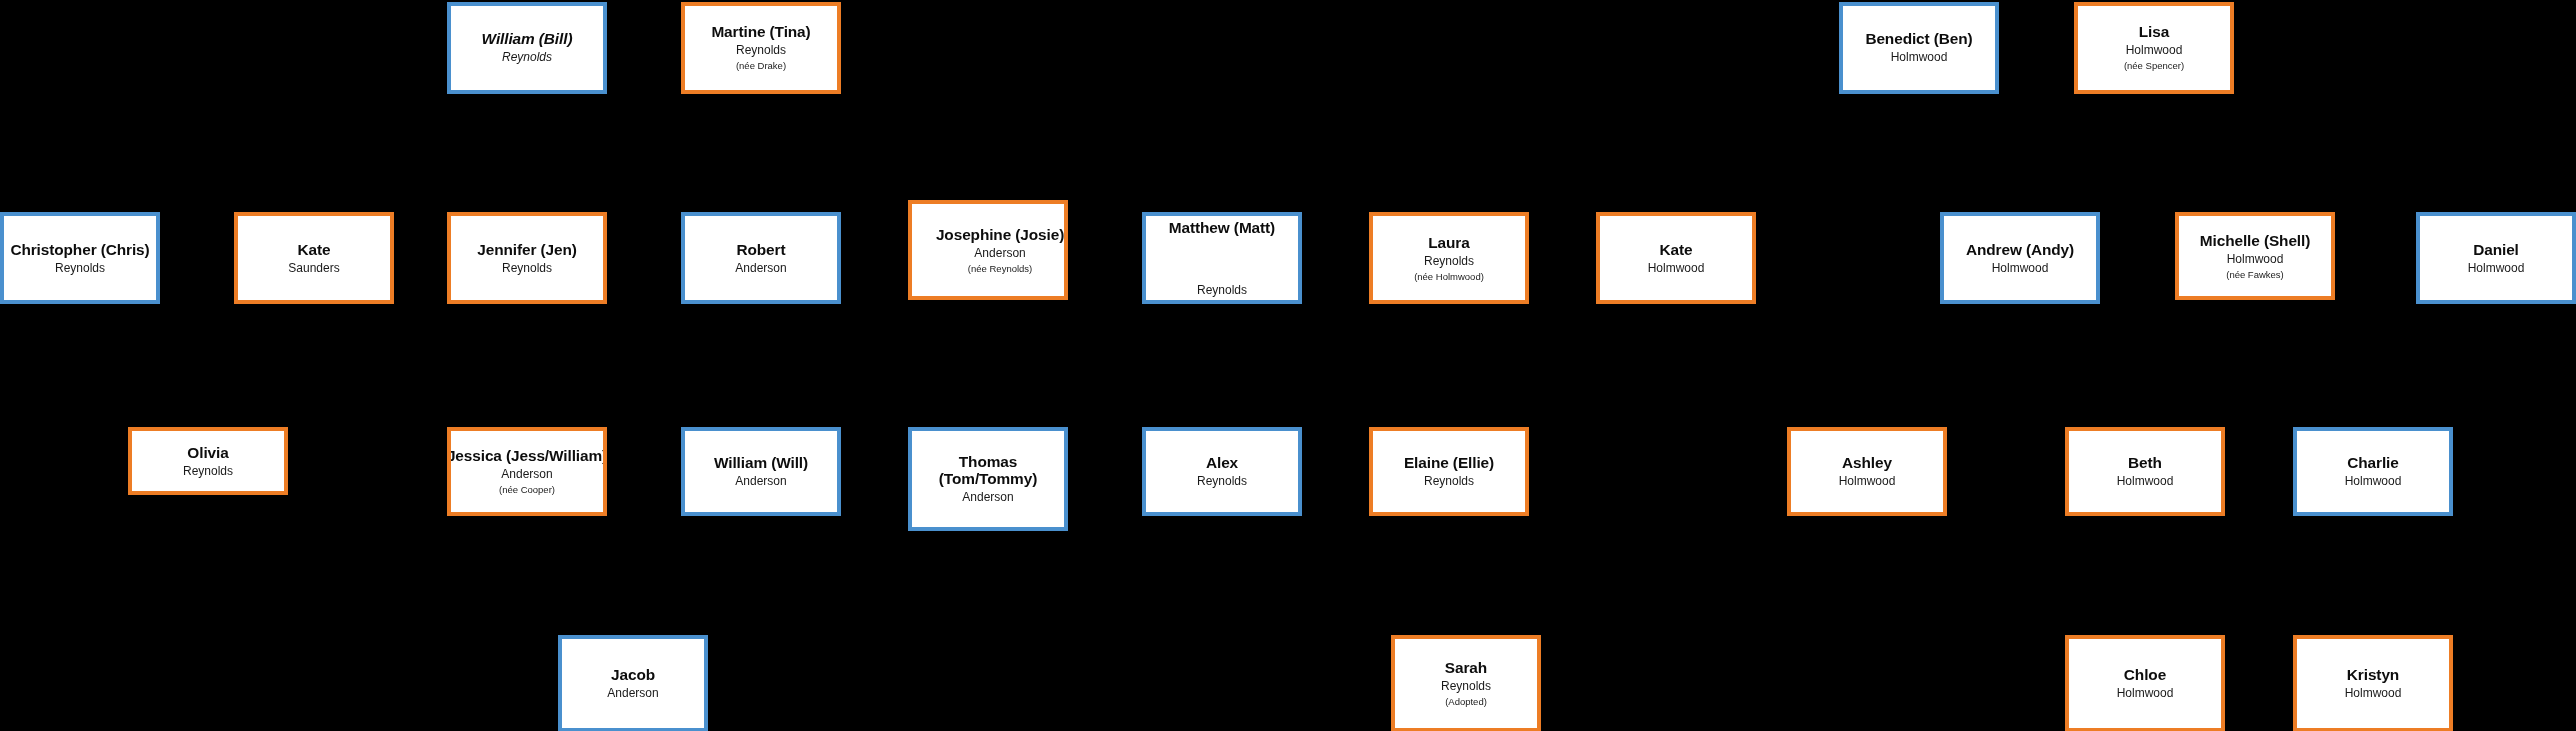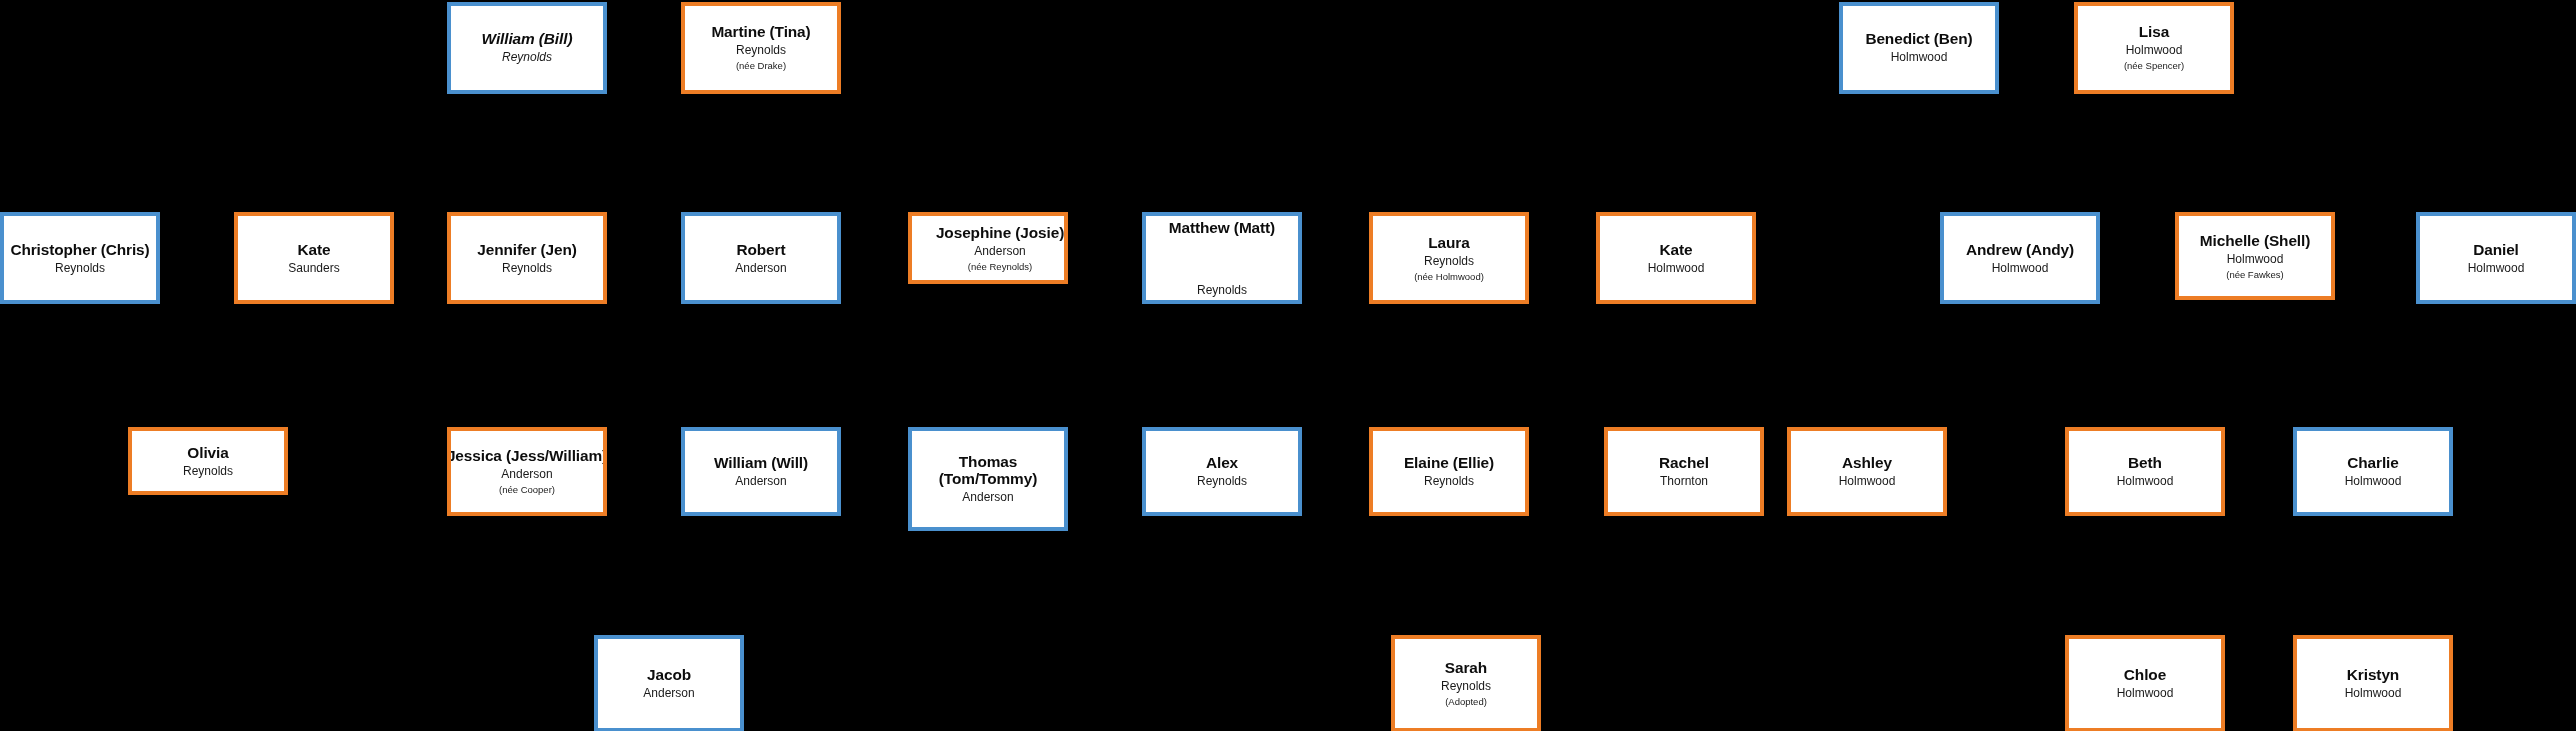--- a/index.html
+++ b/index.html
@@ -86,21 +86,21 @@
       <div class="n-last">Saunders</div>
     </div>
     <div class="node female" style="left: 447px; top: 212px; width: 160px; height: 92px;">
       <div class="n-first">Jennifer (Jen)</div>
       <div class="n-last">Reynolds</div>
     </div>
     <div class="node male" style="left: 681px; top: 212px; width: 160px; height: 92px;">
       <div class="n-first">Robert</div>
       <div class="n-last">Anderson</div>
     </div>
-    <div class="node female" style="left: 908px; top: 212px; width: 160px; height: 72px; padding-left: 27px;">
+    <div class="node female" style="left: 908px; top: 200px; width: 160px; height: 100px; padding-left: 27px;">
       <div class="n-first">Josephine (Josie)</div>
       <div class="n-last">Anderson</div>
       <div class="n-note">(née Reynolds)</div>
     </div>
     <div class="node male" style="left: 1142px; top: 212px; width: 160px; height: 92px; gap: 44px;">
       <div class="n-first">Matthew (Matt)</div>
       <div class="n-last">Reynolds</div>
     </div>
     <div class="node female" style="left: 1369px; top: 212px; width: 160px; height: 92px;">
       <div class="n-first">Laura</div>
@@ -142,37 +142,33 @@
       <div class="n-last">Anderson</div>
     </div>
     <div class="node male" style="left: 1142px; top: 427px; width: 160px; height: 89px;">
       <div class="n-first">Alex</div>
       <div class="n-last">Reynolds</div>
     </div>
     <div class="node female" style="left: 1369px; top: 427px; width: 160px; height: 89px;">
       <div class="n-first">Elaine (Ellie)</div>
       <div class="n-last">Reynolds</div>
     </div>
-    <div class="node female" style="left: 1604px; top: 427px; width: 160px; height: 89px;">
-      <div class="n-first">Rachel</div>
-      <div class="n-last">Thornton</div>
-    </div>
     <div class="node female" style="left: 1787px; top: 427px; width: 160px; height: 89px;">
       <div class="n-first">Ashley</div>
       <div class="n-last">Holmwood</div>
     </div>
     <div class="node female" style="left: 2065px; top: 427px; width: 160px; height: 89px;">
       <div class="n-first">Beth</div>
       <div class="n-last">Holmwood</div>
     </div>
     <div class="node male" style="left: 2293px; top: 427px; width: 160px; height: 89px;">
       <div class="n-first">Charlie</div>
       <div class="n-last">Holmwood</div>
     </div>
-    <div class="node male" style="left: 594px; top: 635px; width: 150px; height: 97px;">
+    <div class="node male" style="left: 558px; top: 635px; width: 150px; height: 97px;">
       <div class="n-first">Jacob</div>
       <div class="n-last">Anderson</div>
     </div>
     <div class="node female" style="left: 1391px; top: 635px; width: 150px; height: 97px;">
       <div class="n-first">Sarah</div>
       <div class="n-last">Reynolds</div>
       <div class="n-note">(Adopted)</div>
     </div>
     <div class="node female" style="left: 2065px; top: 635px; width: 160px; height: 97px;">
       <div class="n-first">Chloe</div>

